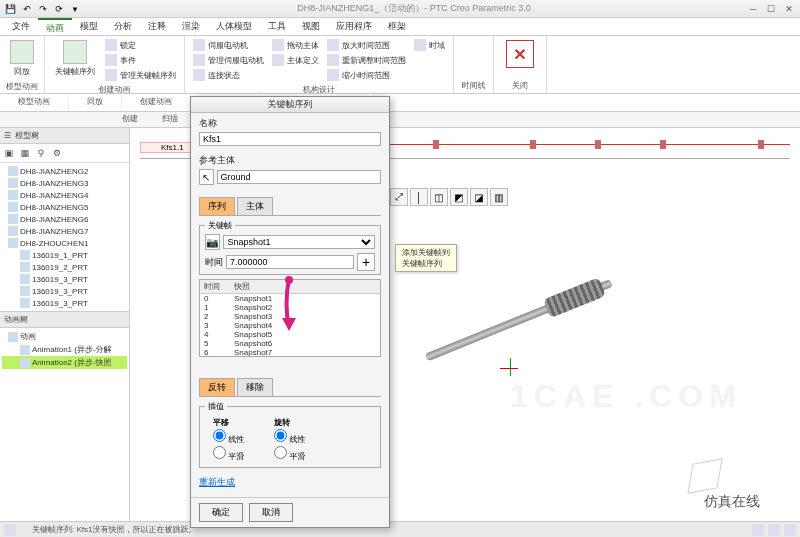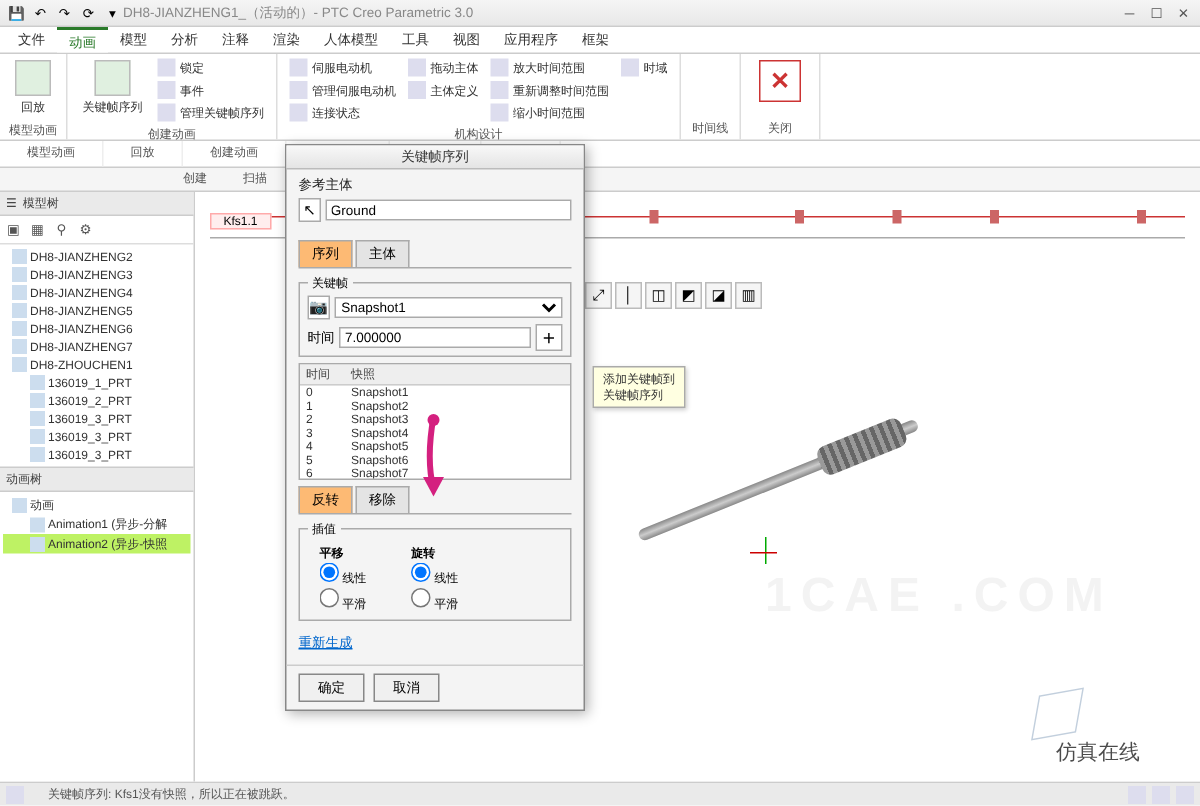--- a/index.html
+++ b/index.html
@@ -1,20 +1,20 @@
 <!DOCTYPE html>
 <html><head>
 <meta charset="utf-8">
 <style>
 * { box-sizing: border-box; margin: 0; padding: 0; font-family: "Microsoft YaHei", sans-serif; }
 body { width: 800px; height: 537px; background: #f0f0f0; font-size: 9px; overflow: hidden; position: relative; }
 .title-bar { height: 18px; background: linear-gradient(#f5f5f5,#e8e8e8); display: flex; align-items: center; padding: 0 4px; border-bottom: 1px solid #ccc; }
 .title-bar .qat { display: flex; gap: 2px; }
 .title-bar .qat span { width: 14px; height: 14px; display:inline-flex;align-items:center;justify-content:center;}
-.title-bar .title { flex: 1; color: #888; font-size: 9px; }
+.title-bar .title { flex: 1; text-align: center; color: #888; font-size: 9px; }
 .title-bar .wincontrols { display:flex; gap:4px;}
 .title-bar .wincontrols span{width:14px;height:14px;display:inline-flex;align-items:center;justify-content:center;color:#555;}
 .menubar { height: 18px; background: #fff; display: flex; gap: 0; border-bottom: 1px solid #ccc; padding: 0 4px; }
 .menubar .tab { padding: 2px 8px; color: #333; cursor: pointer; }
 .menubar .tab.active { background: #fff; color: #2a7a2a; border-top:2px solid #2a7a2a;}
 .ribbon { height: 58px; background: #fff; display: flex; border-bottom: 1px solid #ccc; }
 .ribbon-group { border-right: 1px solid #ddd; padding: 2px 6px; display:flex; flex-direction:column; }
 .ribbon-group .rbody{flex:1; display:flex; gap:4px; align-items:flex-start;}
 .ribbon-group .rlabel { text-align:center; color:#555; font-size:8px; padding-top:2px;}
 .rbtn-big { display:flex; flex-direction:column; align-items:center; gap:2px; padding:2px 4px; cursor:pointer;}
@@ -34,21 +34,21 @@
 .sidebar .toolbar{display:flex;gap:2px;padding:2px;border-bottom:1px solid #ddd;}
 .sidebar .toolbar span{width:14px;height:14px;display:inline-flex;align-items:center;justify-content:center;font-size:9px;color:#555;}
 .tree{padding:2px 2px;font-size:8px;color:#333;overflow:auto;}
 .tree .node{display:flex;align-items:center;gap:2px;padding:1px 0 1px 6px;}
 .tree .node .ico{width:10px;height:10px;background:#cde;}
 .tree .node.indent{padding-left:18px;}
 .animtree{border-top:1px solid #ccc;}
 .animtree .node.sel{background:#bef264;}
 .canvas{flex:1;position:relative;background:#fff;}
 .timeline{position:absolute;top:10px;left:10px;right:10px;height:30px;}
-.timeline .name{position:absolute;left:0;top:4px;background:#fee;border:1px solid #faa;padding:0 8px;font-size:8px;}
+.timeline .name{position:absolute;left:0;top:4px;background:#fee;border:1px solid #faa;padding:0 20px;font-size:8px;}
 .timeline .track{position:absolute;left:0;right:0;top:6px;height:1px;background:#c33;}
 .timeline .mark{position:absolute;top:2px;width:6px;height:9px;background:#c66;}
 .ruler{position:absolute;top:30px;left:10px;right:10px;height:12px;border-top:1px solid #aaa;font-size:7px;color:#888;}
 .canvas-toolbar{position:absolute;top:60px;left:220px;display:flex;gap:2px;}
 .canvas-toolbar span{width:18px;height:18px;border:1px solid #bbb;background:#f5f5f5;display:inline-flex;align-items:center;justify-content:center;font-size:10px;}
 .shaft{position:absolute;left:290px;top:160px;width:200px;height:70px;transform:rotate(-22deg);}
 .shaft .body{position:absolute;left:0;top:28px;width:200px;height:8px;background:linear-gradient(#888,#ccc,#888);border-radius:4px;}
 .shaft .thread{position:absolute;right:10px;top:22px;width:60px;height:20px;background:repeating-linear-gradient(90deg,#999 0 3px,#666 3px 6px);border-radius:6px;}
 .triad{position:absolute;left:370px;top:230px;width:20px;height:20px;}
 .triad::before{content:"";position:absolute;left:10px;top:0;width:1px;height:18px;background:#0a0;}
@@ -351,20 +351,24 @@
   <div class="right">
     <span class="stico"></span>
     <span class="stico"></span>
     <span class="stico"></span>
   </div>
 </div>
 
 <div class="dialog">
   <div class="dlg-title">关键帧序列</div>
   <div class="section">
+    <div class="section-label">名称</div>
+    <input class="txt" value="Kfs1" style="">
+  </div>
+  <div class="section">
     <div class="section-label">参考主体</div>
     <div class="inline">
       <span class="ico">↖</span>
       <input class="txt" value="Ground" style="">
     </div>
   </div>
   <div class="section">
     <div class="tabs">
       <div class="dt">序列</div>
       <div class="dt inactive">主体</div>
@@ -410,21 +414,21 @@
           <div class="row">
             <span style="width:30px">5</span>
             <span>Snapshot6</span>
           </div>
           <div class="row">
             <span style="width:30px">6</span>
             <span>Snapshot7</span>
           </div>
         </div>
     </div>
-    <div class="tabs" style="margin-top:4px;">
+    <div class="tabs" style="margin-top:21px;">
       <div class="dt">反转</div>
       <div class="dt inactive">移除</div>
     </div>
     <fieldset>
       <legend>插值</legend>
       <div class="radio-row">
         <div class="radio-col">
           <b>平移</b>
           <label><input type="radio" checked="" style=""> <span>线性</span></label>
           <label><input type="radio" style=""> <span>平滑</span></label>

